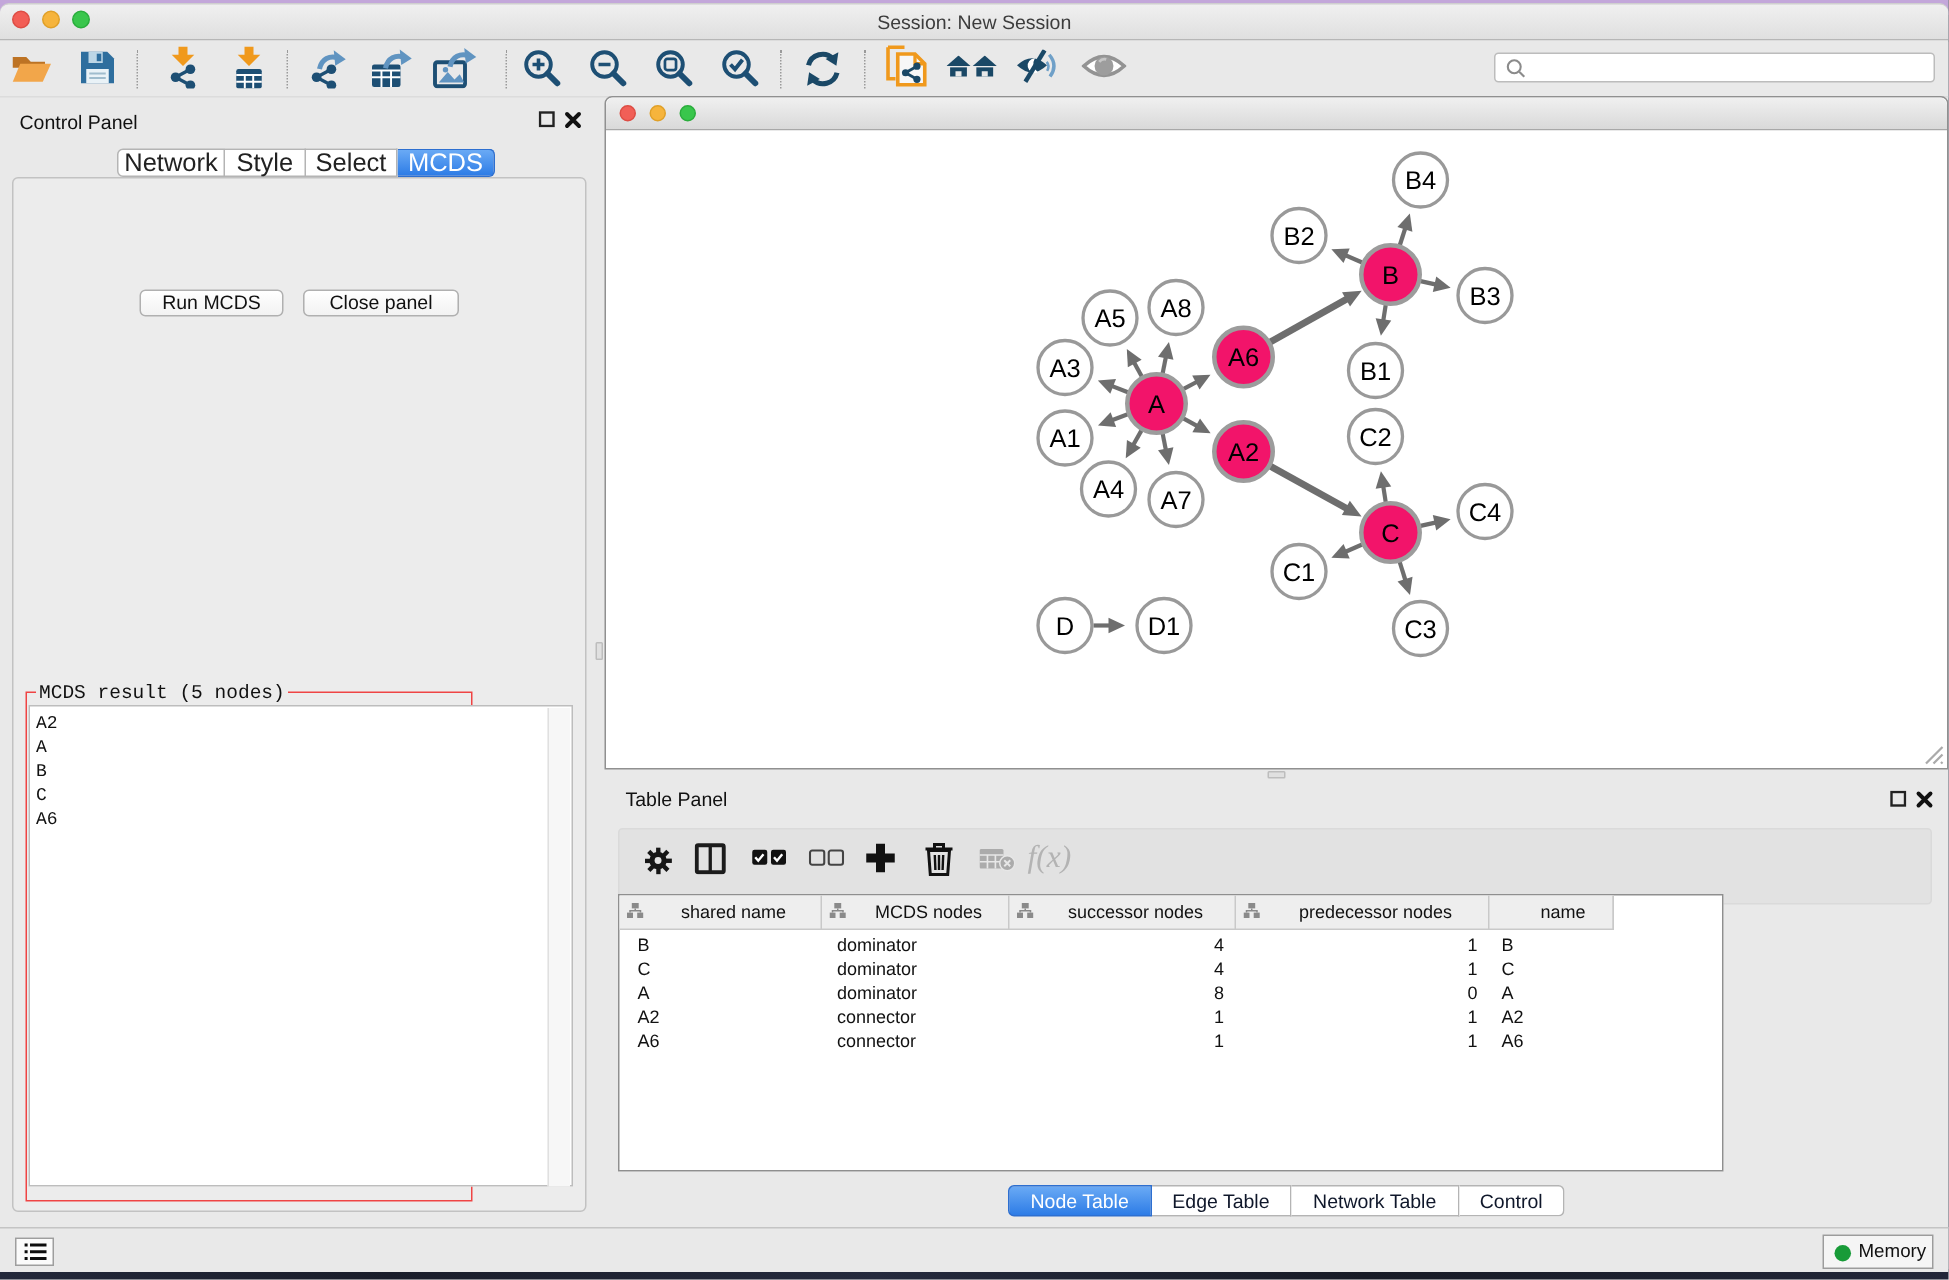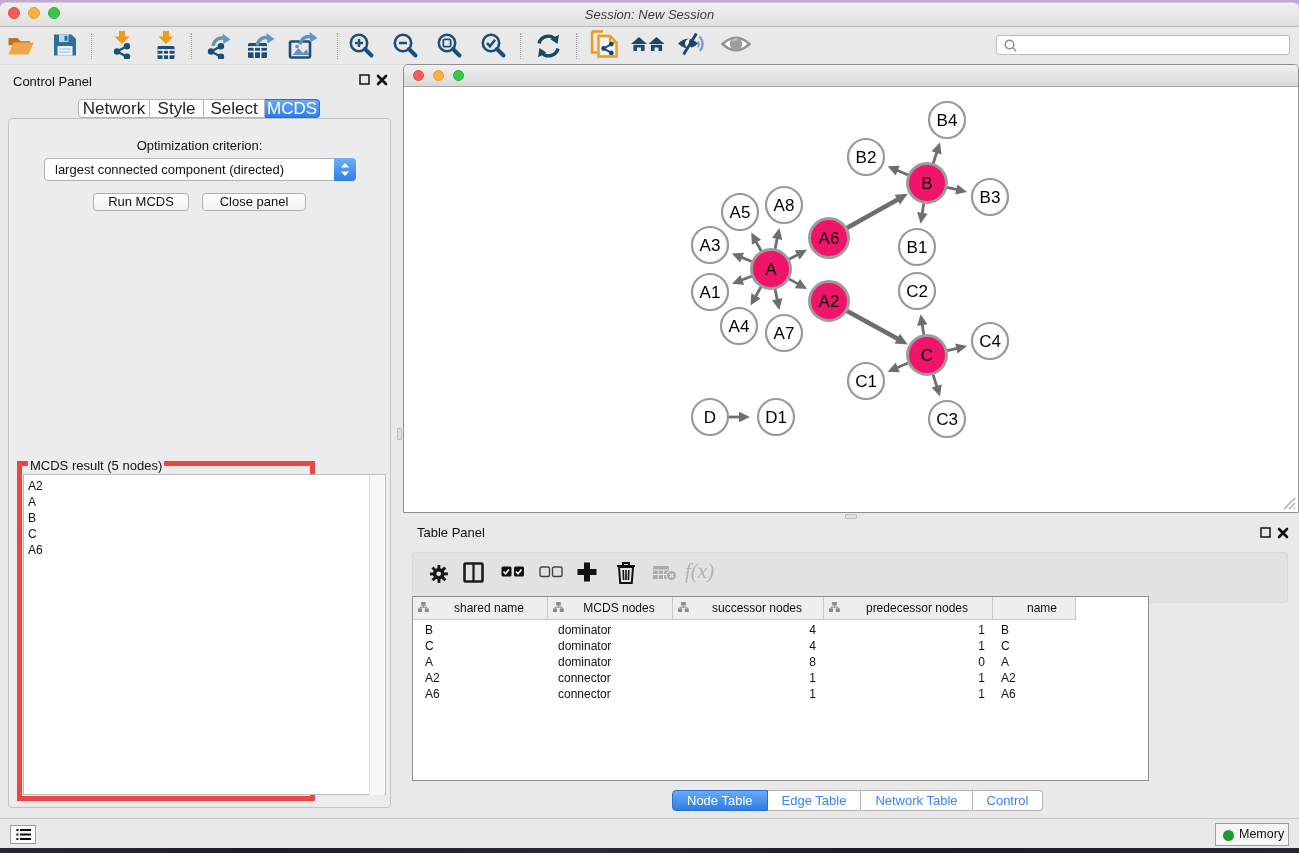--- a/index.html
+++ b/index.html
@@ -4,21 +4,21 @@
 <style>
   * { margin:0; padding:0; box-sizing:border-box; }
   html,body { width:1299px; height:853px; overflow:hidden; }
   body { font-family:"Liberation Sans", sans-serif; position:relative; background:linear-gradient(90deg,#23283a 0%,#1a1d2a 20%,#252a3d 45%,#181b26 70%,#222638 100%); }
   .desktop-top { position:absolute; left:0; top:0; width:1299px; height:10px; background:#c3a7da; }
   .mainwin { position:absolute; left:0; top:2px; width:1299px; height:846px;
              background:#e9e9e9; border-radius:6px 6px 0 0; overflow:hidden;
              border-top:1px solid #cfcfcf; }
   .titlebar { position:absolute; left:0; top:0; width:100%; height:24px;
               background:linear-gradient(#f0f0f0,#dfdfdf); border-bottom:1px solid #b6b6b6;
-              border-radius:6px 6px 0 0;font-style:italic; }
+              border-radius:6px 6px 0 0; }
   .titlebar .title { position:absolute; left:0; right:0; top:4px; text-align:center;
                      font-size:13px; color:#3c3c3c; }
   .tl { position:absolute; top:4px; width:12px; height:12px; border-radius:50%; }
   .tl.r { left:8px;  background:#f25e56; border:0.5px solid #dd4d44; }
   .tl.y { left:28px; background:#f6b43c; border:0.5px solid #e0a028; }
   .tl.g { left:48px; background:#39c64c; border:0.5px solid #2aad3c; }
   .toolbar { position:absolute; left:0; top:25px; width:100%; height:37px; background:#e9e9e9; border-bottom:1px solid #dcdcdc; }
   .tbi { position:absolute; top:3px; }
   .tsep { position:absolute; top:5px; width:0; height:26px; border-left:1px dotted #9a9a9a; }
   .searchbox { position:absolute; left:996px; top:7px; width:294px; height:20px;
@@ -36,21 +36,21 @@
              background:#ececec; border:1px solid #c2c2c2; border-radius:4px; }
   .opt-label { position:absolute; left:0; width:100%; top:19px; text-align:center; font-size:13px; color:#111; }
   .dropdown { position:absolute; left:35px; top:39px; width:312px; height:23px; background:#fff;
               border:1px solid #b2b2b2; border-radius:4px; font-size:13px; color:#111;
               line-height:21px; padding-left:10px; }
   .dd-btn { position:absolute; right:-1px; top:-1px; width:22px; height:23px; border-radius:0 4px 4px 0;
             background:linear-gradient(#6fb0f7,#2f7ee8); }
   .btn { position:absolute; height:18px; background:linear-gradient(#ffffff,#f2f2f2); border:1px solid #b0b0b0;
          border-radius:4px; font-size:13px; color:#111; text-align:center; line-height:16px; }
   .fieldset { position:absolute; left:8px; top:342px; width:298px; height:340px;
-              border:5px solid #ef4444; }
+              border:1px solid #ef4444;font-family:Liberation Mono, monospace; }
   .fieldset .legend { position:absolute; left:6px; top:-8px; background:#ececec; padding:0 2px;
                       font-size:13px; color:#111; }
   .listbox { position:absolute; left:1px; top:8px; width:363px; height:321px; background:#fff;
              border:1px solid #bdbdbd; font-size:12px; color:#111; }
   .listbox .items { padding:3px 0 0 4px; line-height:16px; }
   .lb-scroll { position:absolute; right:1px; top:1px; width:15px; height:319px; background:#f7f7f7;
                border-left:1px solid #e0e0e0; }
   
   .netwin { position:absolute; left:403px; top:64px; width:896px; height:449px;
             border:1px solid #909090; border-radius:5px 5px 0 0; background:#fff; }
@@ -70,21 +70,21 @@
   .tp-table { position:absolute; left:412px; top:596px; width:737px; height:185px;
               background:#fff; border:1px solid #8f8f8f; }
   .th-row { position:absolute; left:0; top:0; height:23px; width:663px; border-right:1px solid #c9c9c9;
             background:#eeeeee; border-bottom:1px solid #c9c9c9; font-size:12px; color:#111; }
   .th { position:absolute; top:0; height:23px; border-right:1px solid #c9c9c9; }
   .th .txt { position:absolute; left:18px; right:0; top:4px; text-align:center; }
   .rows { position:absolute; left:0; top:25px; width:100%; font-size:12px; color:#111; }
   .row { position:absolute; height:16px; line-height:16px; }
   .bottom-tabs { position:absolute; top:790px; left:672px; height:21px; display:flex; font-size:13px; }
   .btab { height:21px; line-height:20px; padding:0 14px; background:#fff; border:1px solid #b4b4b4;
-          border-left:none; color:#3b82f6; }
+          border-left:none; color:#0f172a; }
   .btab.first { border-left:1px solid #b4b4b4; border-radius:4px 0 0 4px;text-align:right; }
   .btab.last { border-radius:0 4px 4px 0; }
   .btab.sel { background:linear-gradient(#6aaaf5,#2d7ce6); color:#fff; border-color:#2d6fd0; }
   
   .statusbar { position:absolute; left:0; top:818px; width:100%; height:28px;
                border-top:1px solid #c4c4c4; background:#e9e9e9; }
   .sb-left { position:absolute; left:10px; top:6px; width:26px; height:19px;
              background:#fbfbfb; border:1px solid #9e9e9e; }
   .memory { position:absolute; right:10px; top:4px; width:74px; height:23px;
             background:#f5f5f5; border:1px solid #9c9c9c;
@@ -252,31 +252,24 @@
       <rect x="1" y="1" width="9" height="9" fill="none" stroke="#222" stroke-width="1.6"></rect>
     </svg>
     <svg style="position:absolute;left:376px;top:71px" width="12" height="12" viewBox="0 0 12 12">
       <path d="M2 2 L10 10 M10 2 L2 10" stroke="#111" stroke-width="2.6" stroke-linecap="round"></path>
     </svg>
   <div class="cp-tabs">
     <div class="tabbar">
       <div class="tab first" style="width:72px">Network</div>
         <div class="tab" style="width:54px">Style</div>
       <div class="tab" style="width:61px">Select</div>
-        <div class="tab sel last" style="width:55px">MCDS</div>
+        <div class="tab sel last" style="width:65px">MCDS</div>
     </div>
   </div>
   <div class="cp-pane">
-    <div class="opt-label">Optimization criterion:</div>
-    <div class="dropdown">largest connected component (directed)
-      <div class="dd-btn"><svg width="22" height="23" viewBox="0 0 22 23">
-            <path d="M7 9.5 L11 5 L15 9.5 Z" fill="#fff"></path>
-            <path d="M7 13.5 L11 18 L15 13.5 Z" fill="#fff"></path>
-          </svg></div>
-    </div>
     <div class="btn" style="left:84px; top:74px; width:96px;">Run MCDS</div>
     <div class="btn" style="left:193px; top:74px; width:104px;">Close panel</div>
     <div class="fieldset">
       <div class="legend">MCDS result (5 nodes)</div>
       <div class="listbox">
         <div class="items">A2<br>A<br>B<br>C<br>A6</div>
         <div class="lb-scroll"></div>
       </div>
     </div>
   </div>

